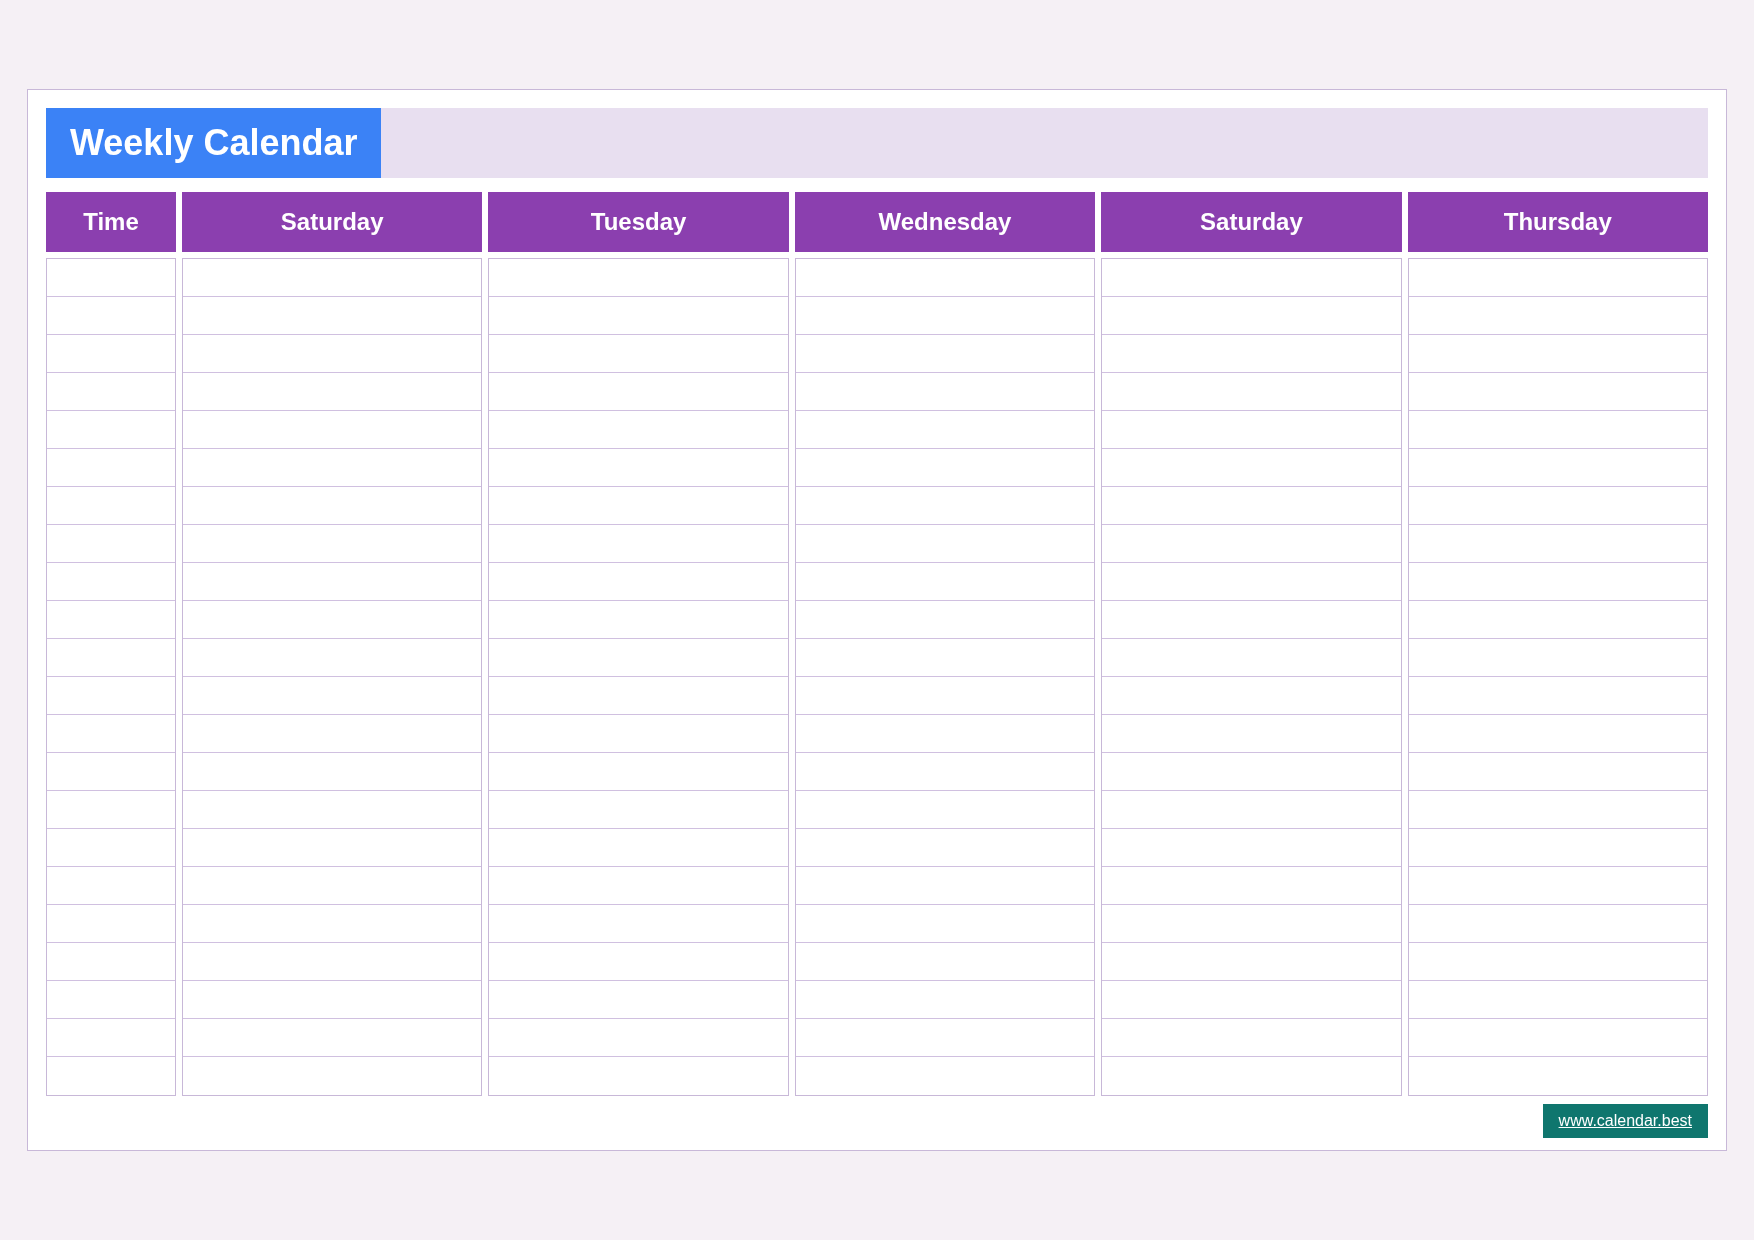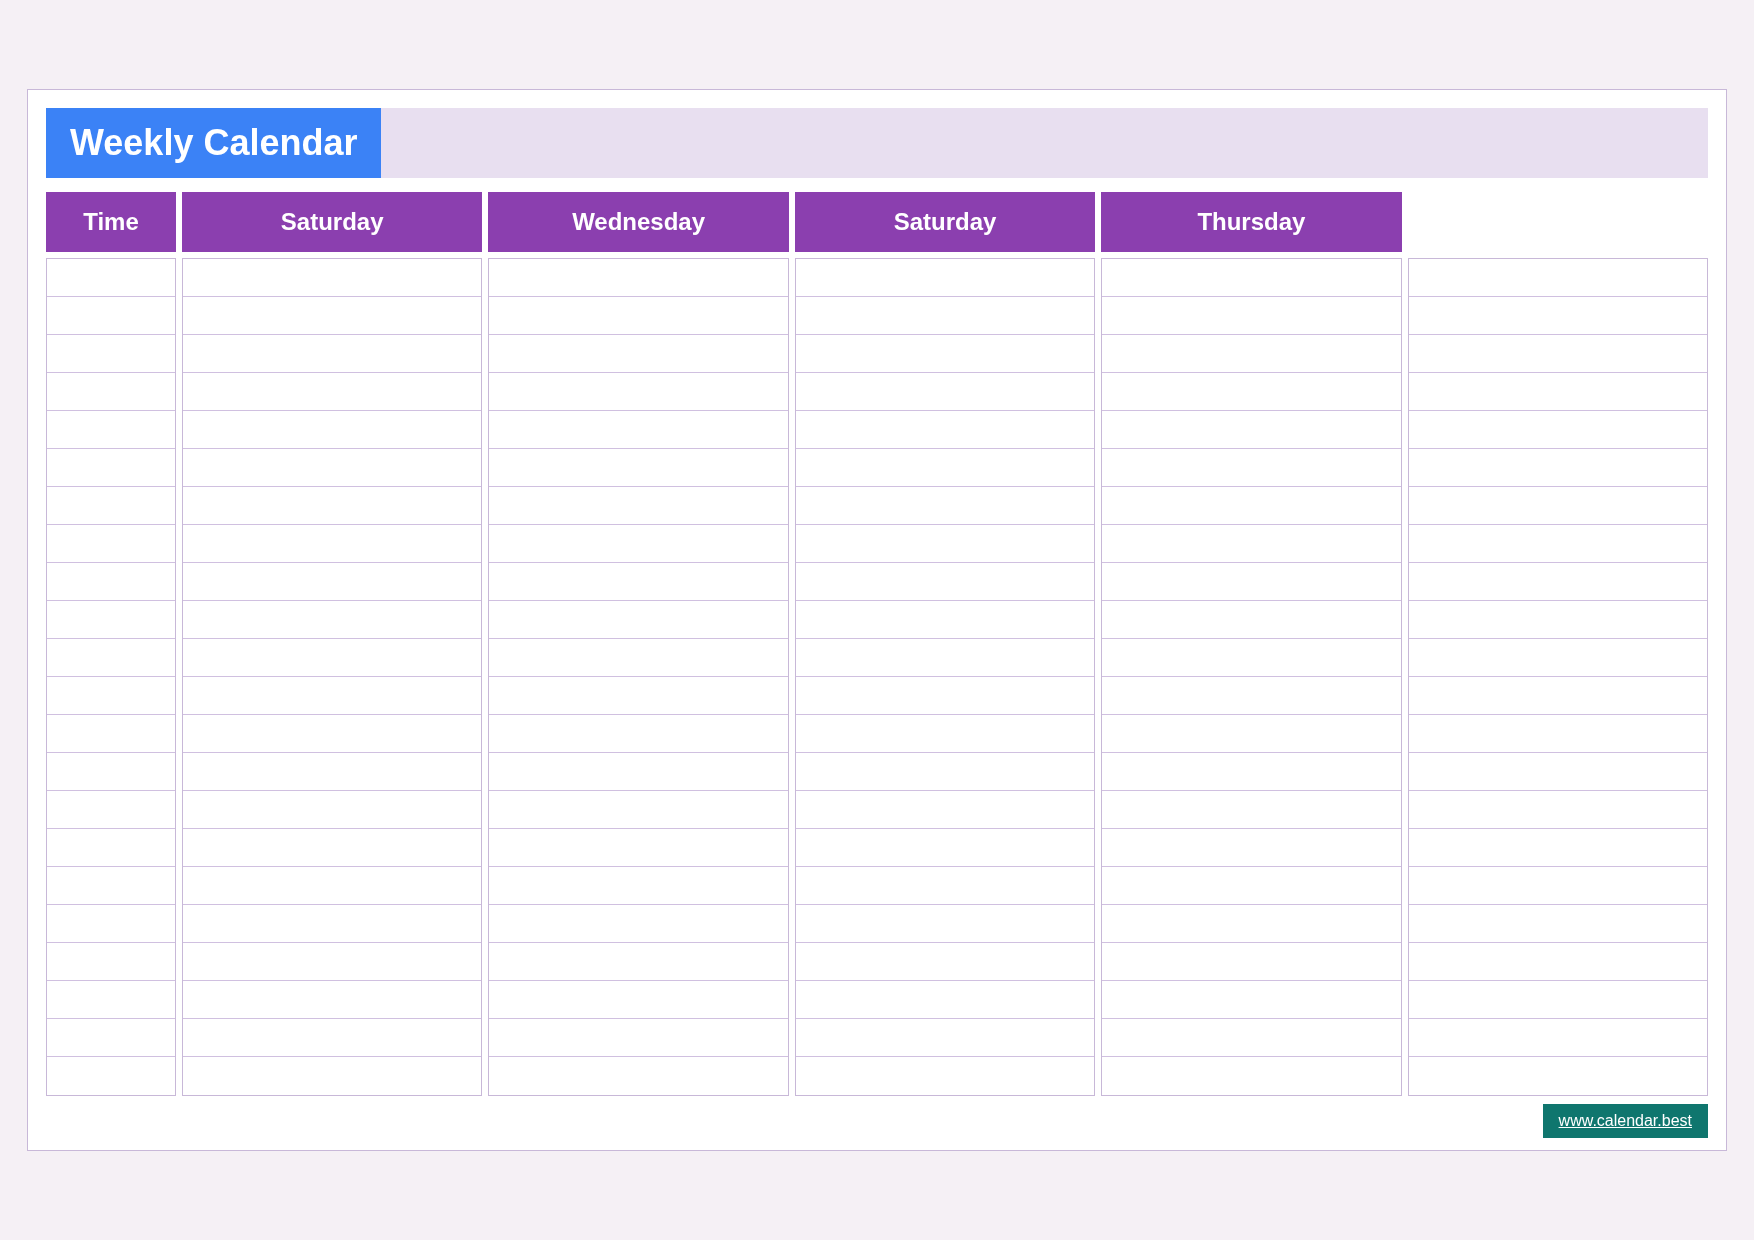--- a/index.html
+++ b/index.html
@@ -116,20 +116,21 @@
   <div class="header-row">
     <div class="title-box">
       <span class="title-text">Weekly Calendar</span>
     </div>
     <div class="header-accent"></div>
   </div>
 
   <div class="col-headers">
     <div class="col-header">Time</div>
     <div class="col-header">Saturday</div>
+    <div class="col-header">Tuesday</div>
     <div class="col-header">Wednesday</div>
     <div class="col-header">Saturday</div>
     <div class="col-header">Thursday</div>
   </div>
 
   <div class="calendar-grid" id="calendar-grid">
 
   <div class="grid-column">
         <div class="time-row"></div>
         <div class="time-row"></div>

